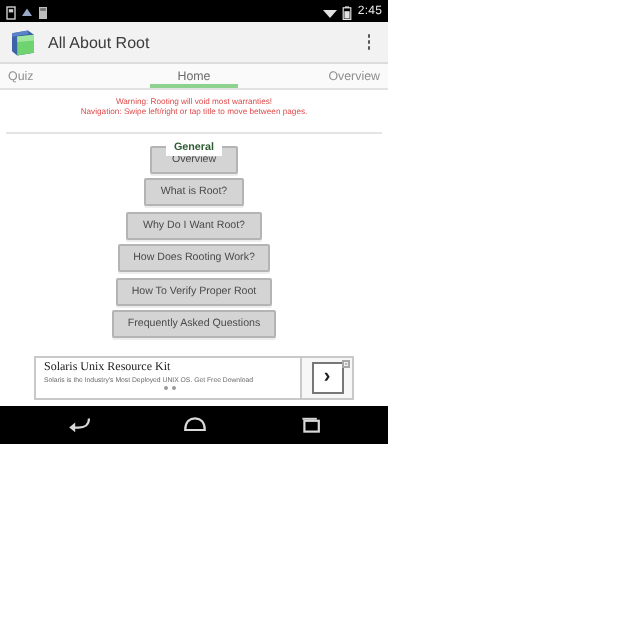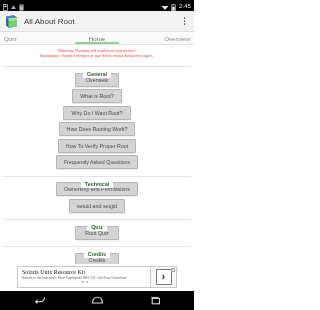--- a/index.html
+++ b/index.html
@@ -3,21 +3,21 @@
 <meta charset="utf-8">
 <style>
   * { box-sizing: border-box; margin: 0; padding: 0; }
   html, body {
     width: 194px; height: 310px;
     background: #ffffff;
     font-family: "Liberation Sans", sans-serif;
     overflow: hidden;
   }
   #app {
-    width: 194px; height: 310px;
+    width: 194px; height: 222px;
     display: flex; flex-direction: column;
     position: relative;
     background: #d946ef;
   }
 
   
   .statusbar {
     height: 11px;
     background: #000000;
     display: flex; align-items: center;

